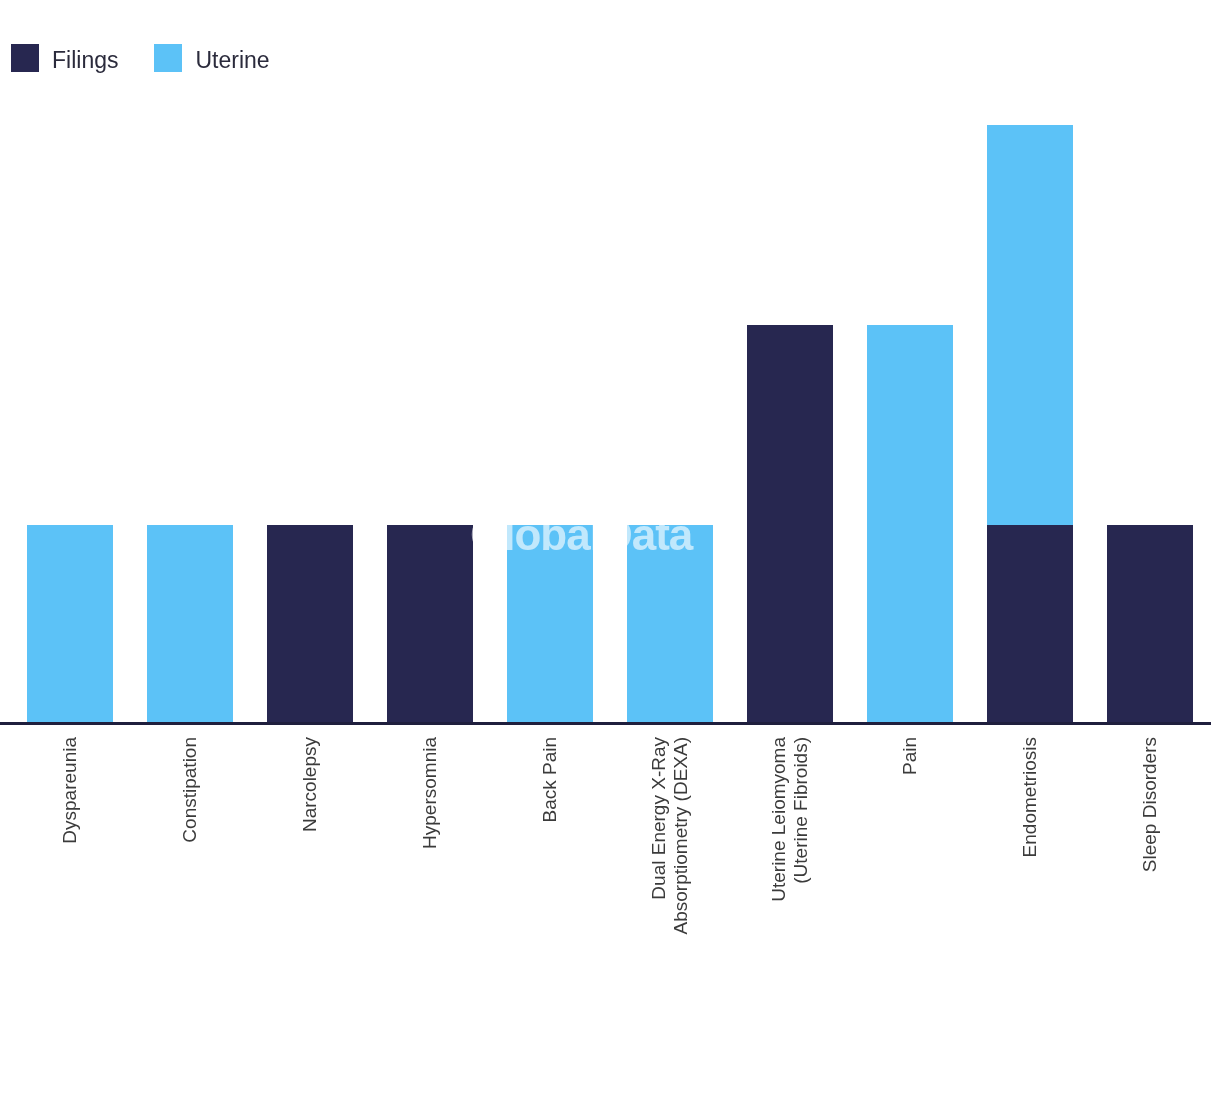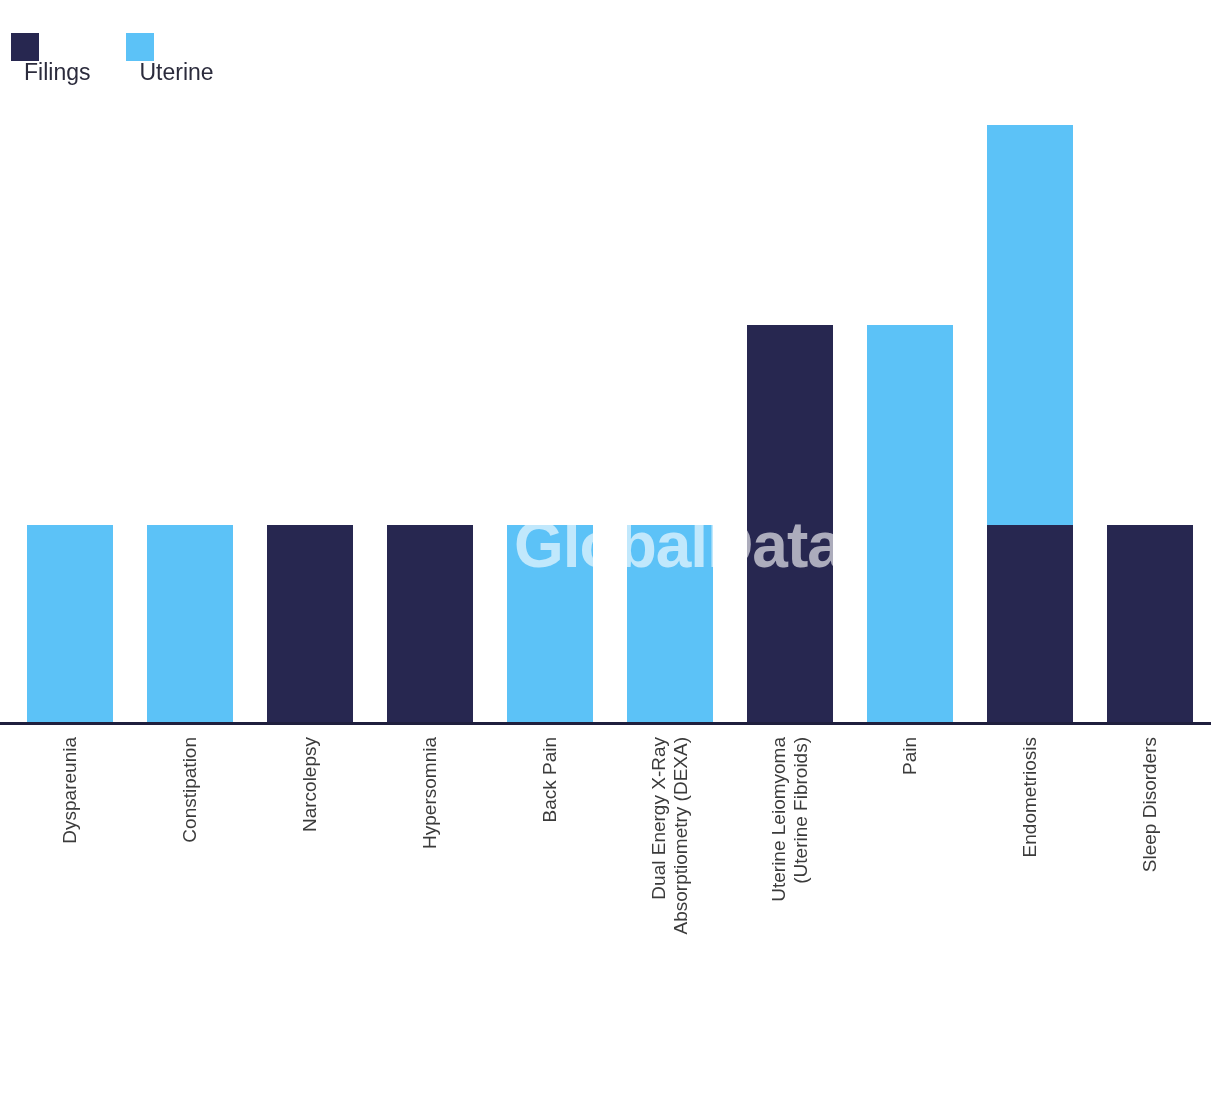--- a/index.html
+++ b/index.html
@@ -30,22 +30,22 @@
     left: 11px;
     top: 43px;
     display: flex;
     flex-direction: row;
     align-items: center;
     gap: 0px;
     height: 30px;
   }
   .legend-item {
     display: flex;
-    flex-direction: column;
-    align-items: flex-start;
+    flex-direction: row;
+    align-items: flex-end;
     margin-right: 36px;
   }
   .legend-swatch {
     width: 28px;
     height: 28px;
     display: inline-block;
     flex: 0 0 auto;
   }
   .legend-label {
     margin-left: 13px;
@@ -74,30 +74,29 @@
     position: absolute;
     width: 86px;
     left: 0;
   }
 
   
   #watermark {
     position: absolute;
     left: 470px;
     top: 513px;
-    font-size: 64px;
+    font-size: 44px;
     font-weight: bold;
     letter-spacing: -1px;
     color: rgba(255,255,255,0.62);
     font-family: "Liberation Sans", sans-serif;
     pointer-events: none;
     white-space: nowrap;
     line-height: 1;
     z-index: 5;
-    margin-left: 44px;
   }
 
   
   #axis-line {
     position: absolute;
     left: 0;
     top: 722px;
     width: 1211px;
     height: 3px;
     background: #1f1f3d;

